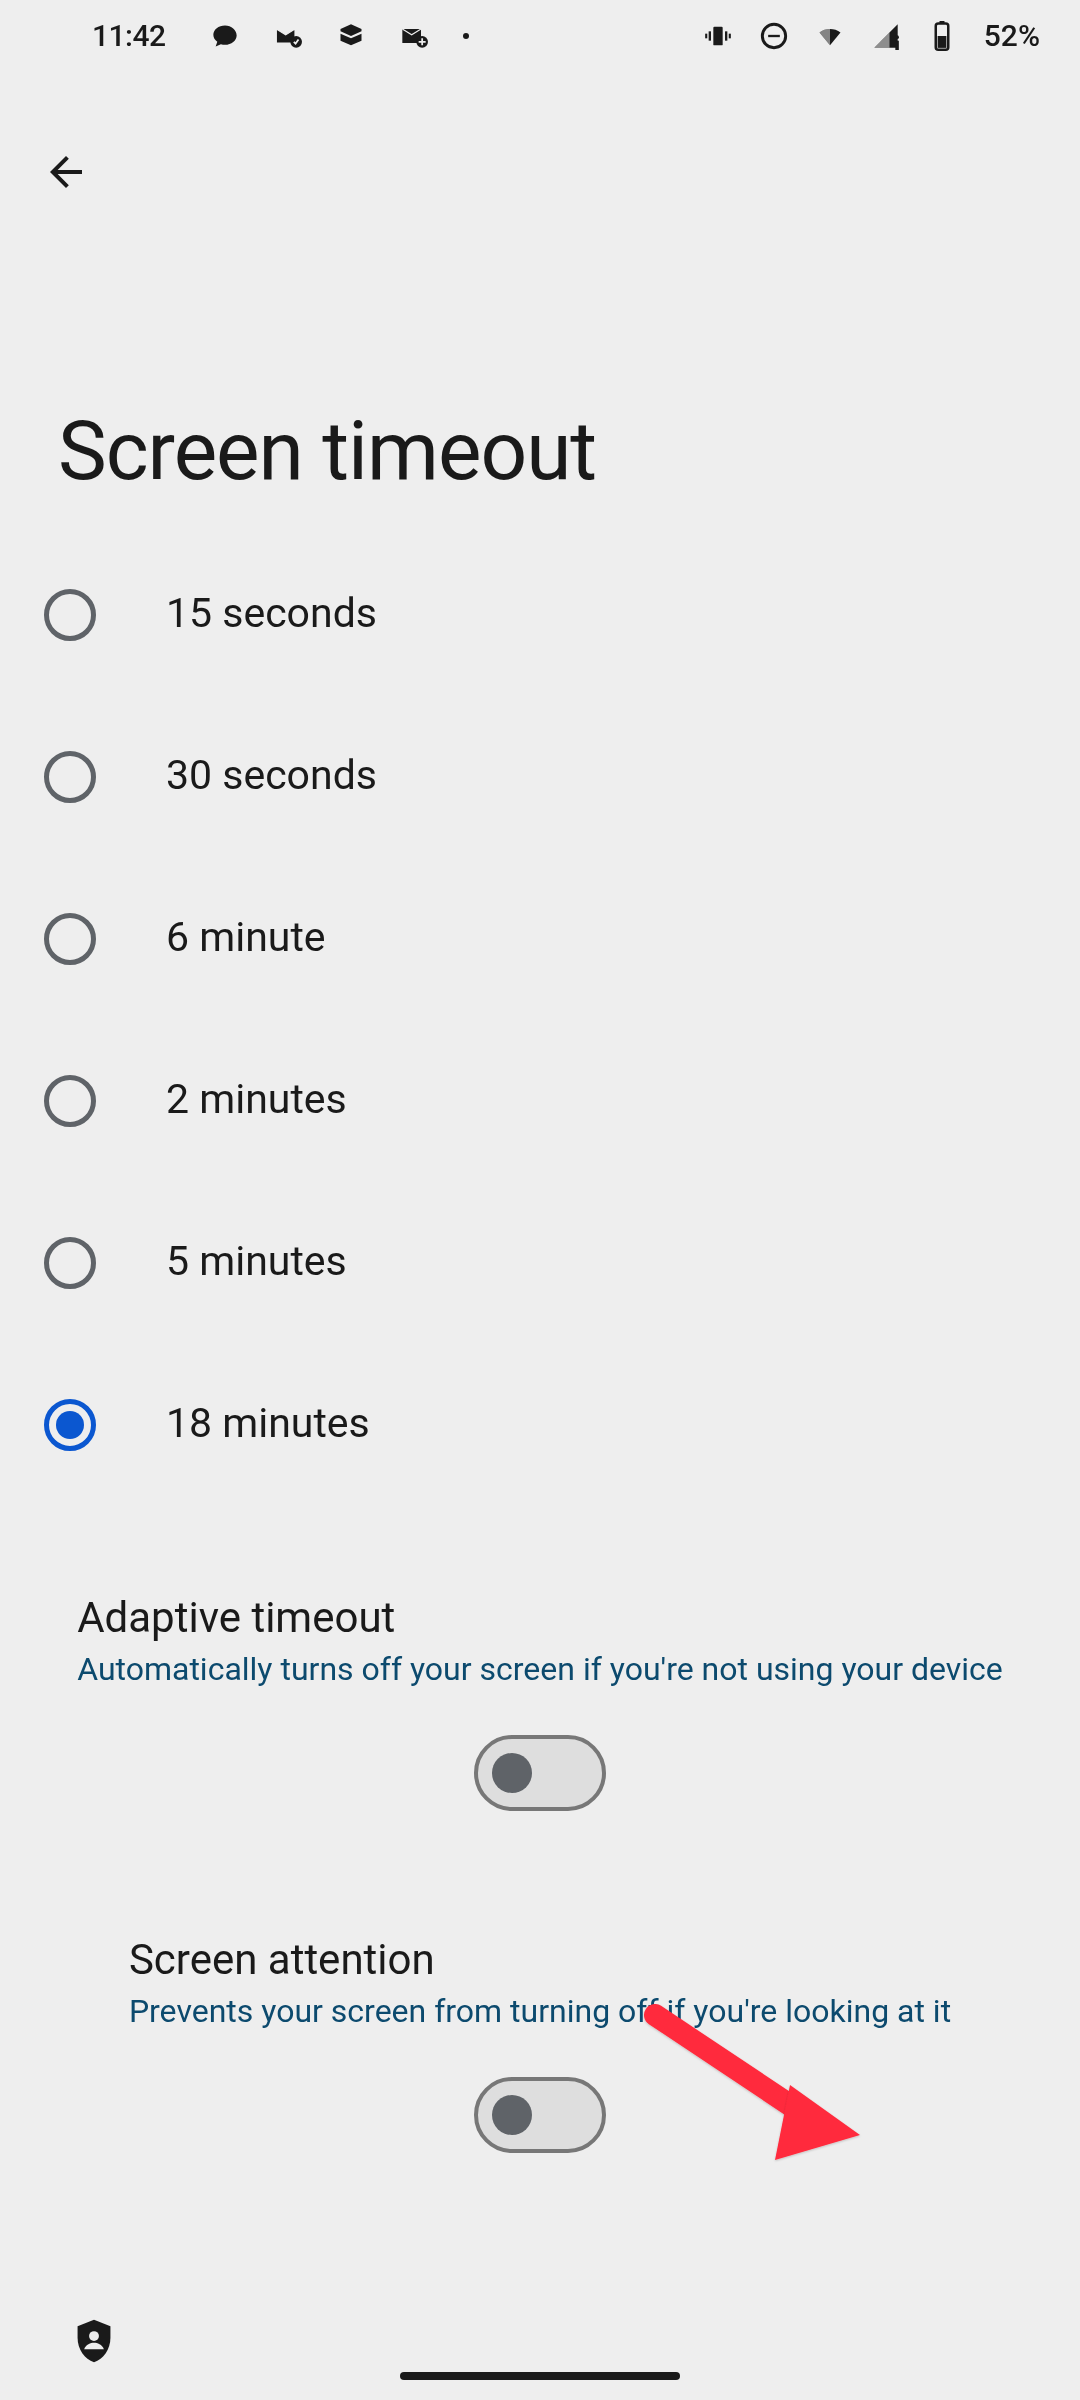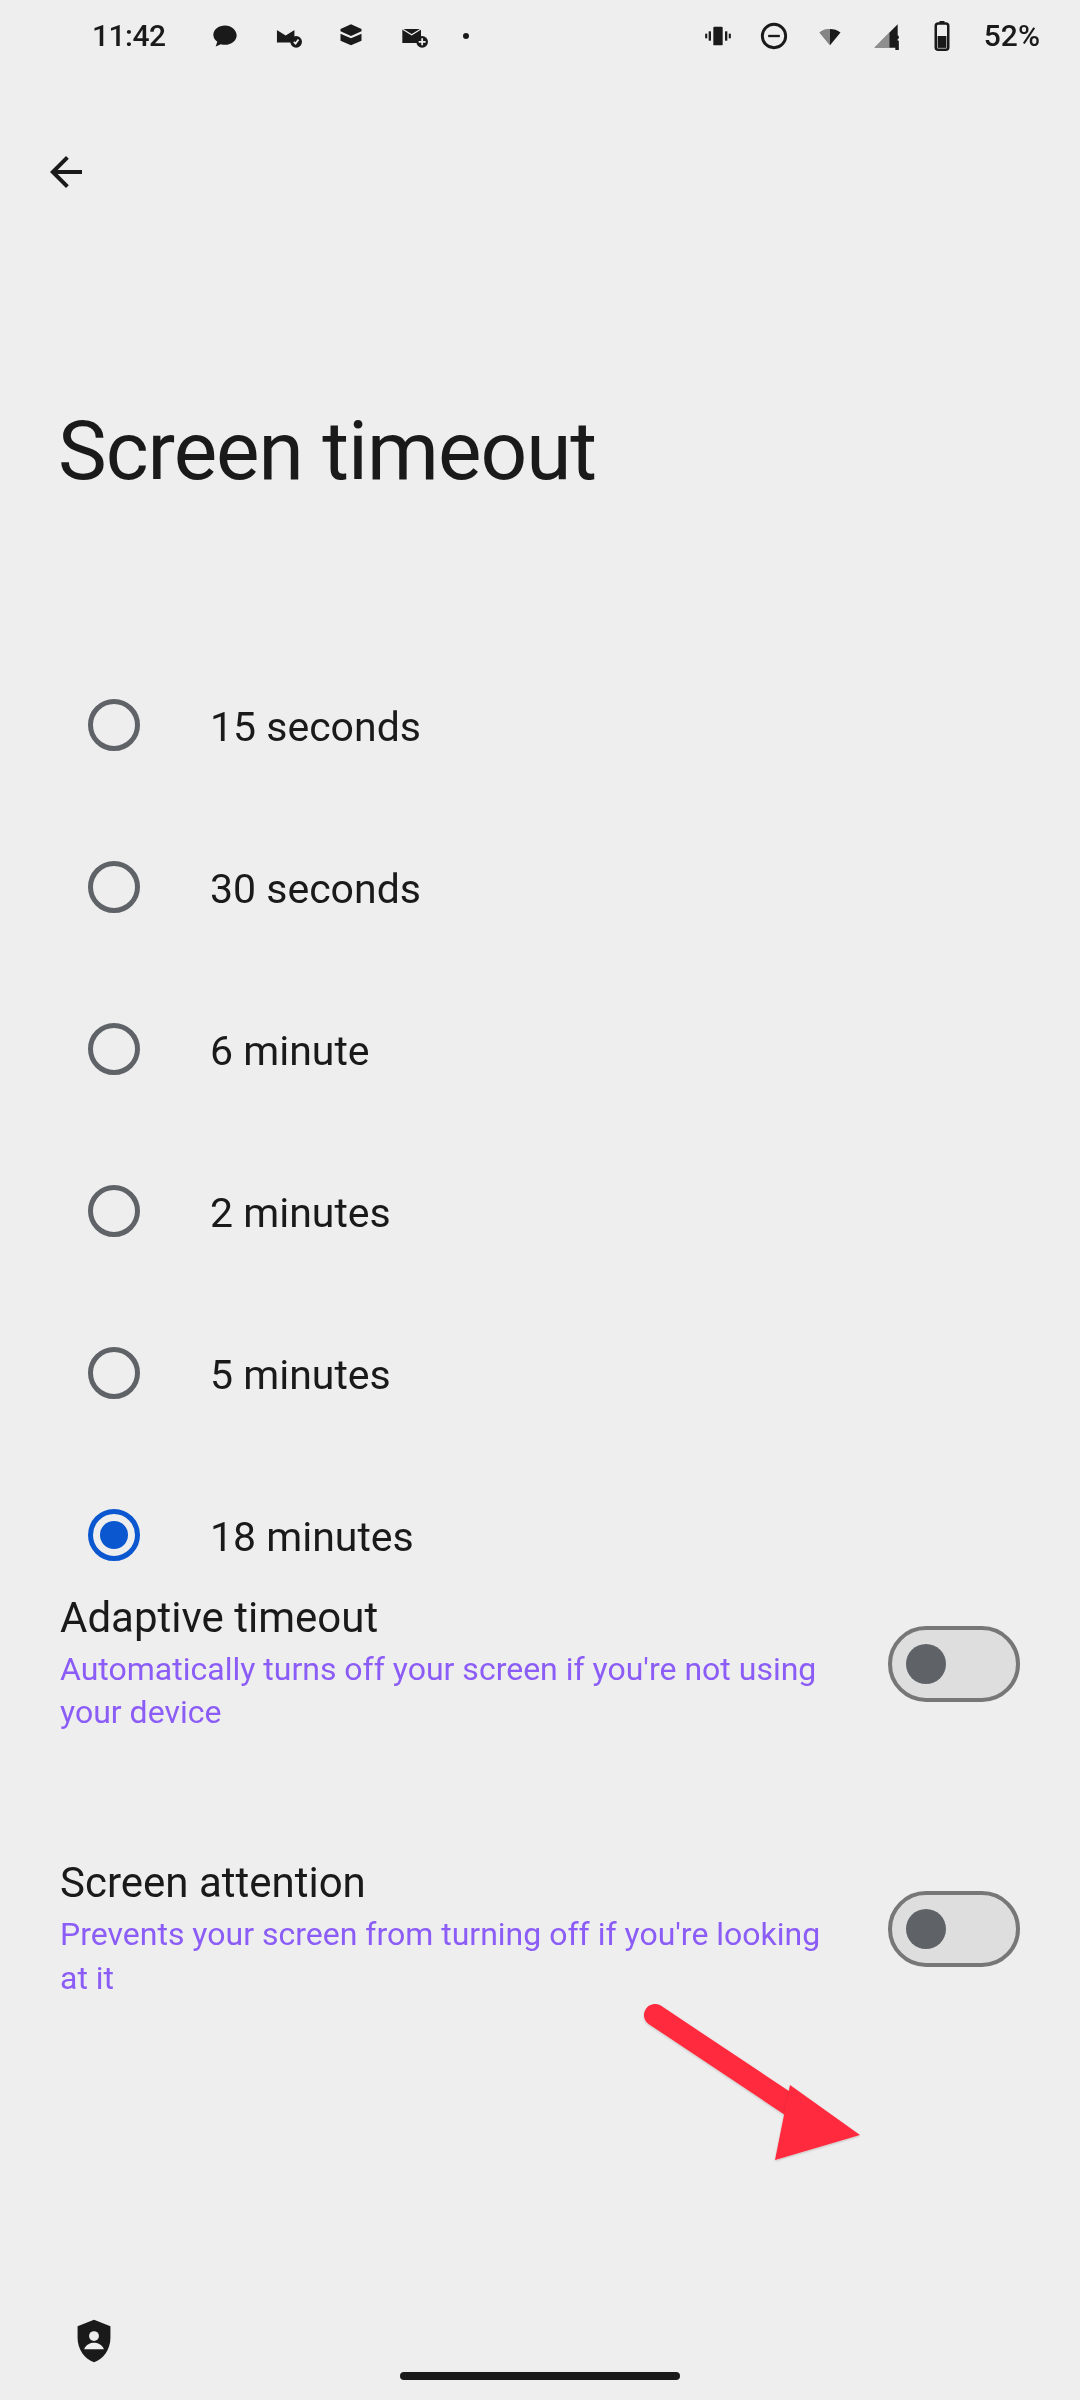--- a/index.html
+++ b/index.html
@@ -33,23 +33,23 @@
     }
     .page-title {
       font-size: 82px;
       font-weight: 400;
       margin: 195px 0 8px 58px;
       letter-spacing: -1px;
     }
     .options-list { margin-top: 90px; }
     .radio-row {
       display: flex;
-      align-items: flex-end;
+      align-items: flex-start;
       height: 162px;
-      padding-left: 88px;
+      padding-left: 44px;
       cursor: pointer;
     }
     .radio-outer {
       width: 52px; height: 52px;
       border: 5px solid #5f6368;
       border-radius: 50%;
       display: flex; align-items: center; justify-content: center;
       flex-shrink: 0;
     }
     .radio-row.selected .radio-outer { border-color: #0b57d0; }
@@ -62,25 +62,26 @@
     .radio-row.selected .radio-inner { display: block; }
     .radio-label {
       font-size: 41px;
       margin-left: 70px;
       font-weight: 400;
     }
     .toggle-section { padding: 32px 60px 32px 60px; }
     .toggle-row {
       display: flex;
       align-items: center;
-      gap: 33px;
+      gap: 44px;
+      flex-direction: column;
     }
     .toggle-texts { flex: 1; }
     .toggle-title { font-size: 42px; font-weight: 400; margin-bottom: 6px; }
-    .toggle-desc { font-size: 32px; color: #8b5cf6; line-height: 1.35; }
+    .toggle-desc { font-size: 32px; color: #0c4a6e; line-height: 1.35; }
     .toggle-switch {
       width: 132px; height: 76px;
       border: 4px solid #777;
       background: #dedede;
       border-radius: 40px;
       position: relative;
       flex-shrink: 0;
       cursor: pointer;
     }
     .toggle-thumb {

